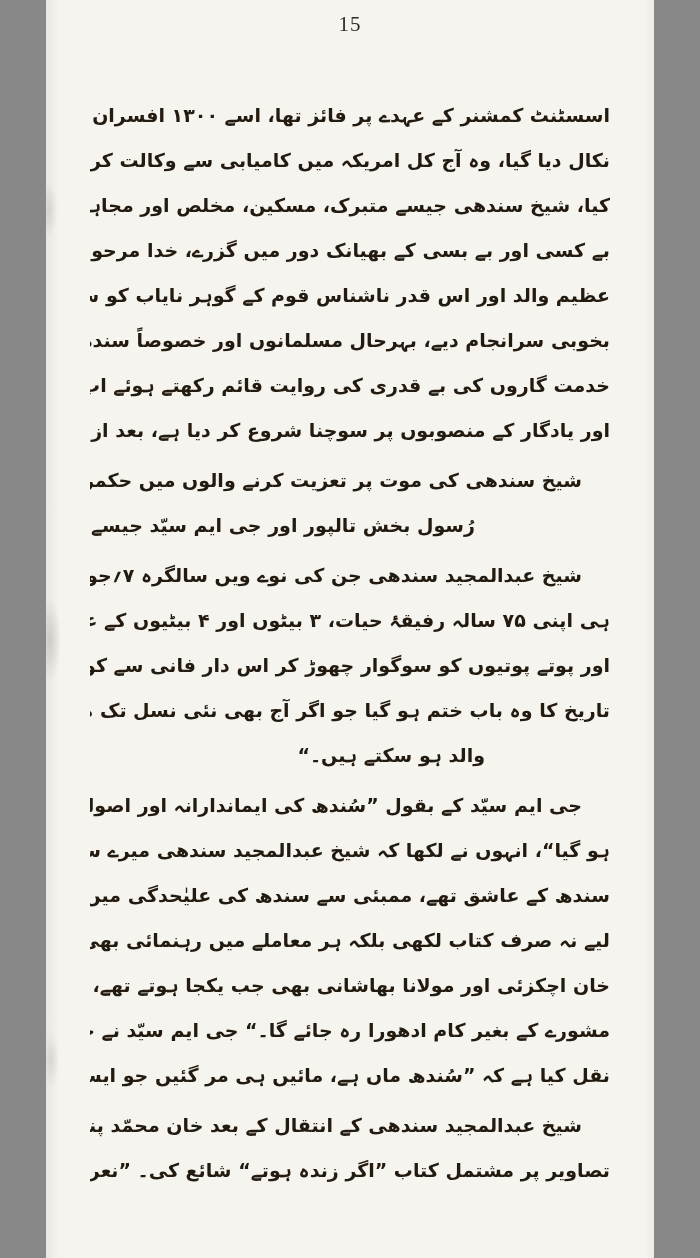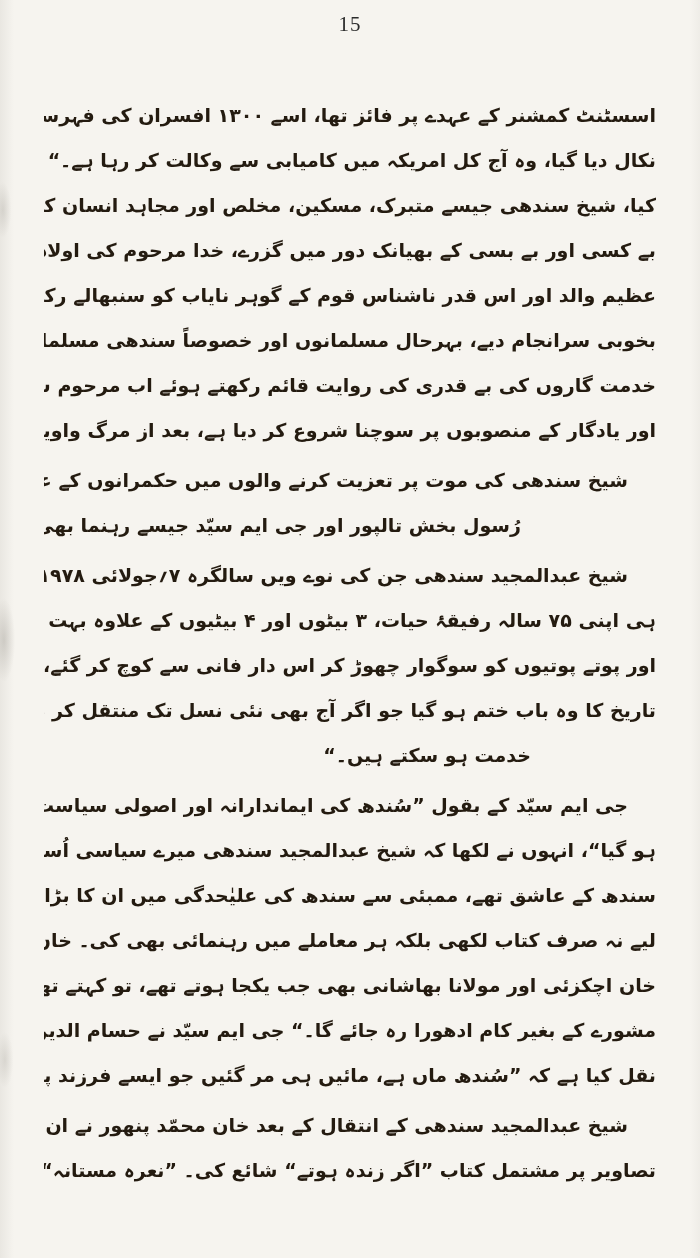--- a/index.html
+++ b/index.html
@@ -1,18 +1,18 @@
 <!DOCTYPE html>
 <html lang="ur"><head>
 <meta charset="utf-8">
 <style>
   html,body{margin:0;padding:0;background:#888;}
   .page{
     position:relative;
-    width:700px;height:1258px;
+    width:608px;height:1258px;
     margin:0 auto;
     box-sizing:border-box;
     background-color:#f6f4ef;
     background-image:
       radial-gradient(ellipse 16px 60px at 4px 640px, rgba(95,90,80,.22), transparent 70%),
       radial-gradient(ellipse 12px 40px at 3px 210px, rgba(95,90,80,.16), transparent 70%),
       radial-gradient(ellipse 12px 40px at 5px 1060px, rgba(95,90,80,.15), transparent 70%),
       linear-gradient(90deg, rgba(120,115,105,0.10), rgba(120,115,105,0) 14px),
       linear-gradient(270deg, rgba(120,115,105,0.06), rgba(120,115,105,0) 10px);
     overflow:hidden;
@@ -69,21 +69,21 @@
       </div>
       <div class="para indent-first">
         <div class="line">شیخ سندھی کی موت پر تعزیت کرنے والوں میں حکمرانوں کے علاوہ سیّد مودودی، میر</div>
         <div class="line partial" style="padding-left: 0px; padding-right: 135px;">رُسول بخش تالپور اور جی ایم سیّد جیسے رہنما بھی شامل تھے۔</div>
       </div>
       <div class="para indent-first">
         <div class="line">شیخ عبدالمجید سندھی جن کی نوے ویں سالگرہ ۷؍جولائی ۱۹۷۸ء کو منائی جاتی، ڈیڑھ ماہ قبل</div>
         <div class="line">ہی اپنی ۷۵ سالہ رفیقۂ حیات، ۳ بیٹوں اور ۴ بیٹیوں کے علاوہ بہت سے نواسے نواسیوں</div>
         <div class="line">اور پوتے پوتیوں کو سوگوار چھوڑ کر اس دار فانی سے کوچ کر گئے، اس کے ساتھ ہی ہماری</div>
         <div class="line">تاریخ کا وہ باب ختم ہو گیا جو اگر آج بھی نئی نسل تک منتقل کر دیا جائے تو شیخ سندھی کے جانشین</div>
-        <div class="line partial" style="padding-left: 0px; padding-right: 125px;">خدمت ہو سکتے ہیں۔“</div>
+        <div class="line partial" style="padding-left: 0px; padding-right: 125px;">والد ہو سکتے ہیں۔“</div>
       </div>
       <div class="para indent-first">
         <div class="line">جی ایم سیّد کے بقول ”سُندھ کی ایماندارانہ اور اصولی سیاست کا آخری باب ہم سے جُدا</div>
         <div class="line">ہو گیا“، انہوں نے لکھا کہ شیخ عبدالمجید سندھی میرے سیاسی اُستاد اور سندھ کے سیاسی رہبر تھے،</div>
         <div class="line">سندھ کے عاشق تھے، ممبئی سے سندھ کی علیٰحدگی میں ان کا بڑا ہاتھ تھا، ون یونٹ توڑنے کے</div>
         <div class="line">لیے نہ صرف کتاب لکھی بلکہ ہر معاملے میں رہنمائی بھی کی۔ خان عبدالغفار خان، خان عبدالصمد</div>
         <div class="line">خان اچکزئی اور مولانا بھاشانی بھی جب یکجا ہوتے تھے، تو کہتے تھے کہ شیخ صاحب کے</div>
         <div class="line">مشورے کے بغیر کام ادھورا رہ جائے گا۔“ جی ایم سیّد نے حسام الدین راشدی مرحوم کا قول</div>
         <div class="line">نقل کیا ہے کہ ”سُندھ ماں ہے، مائیں ہی مر گئیں جو ایسے فرزند پیدا کریں“۔</div>
       </div>

